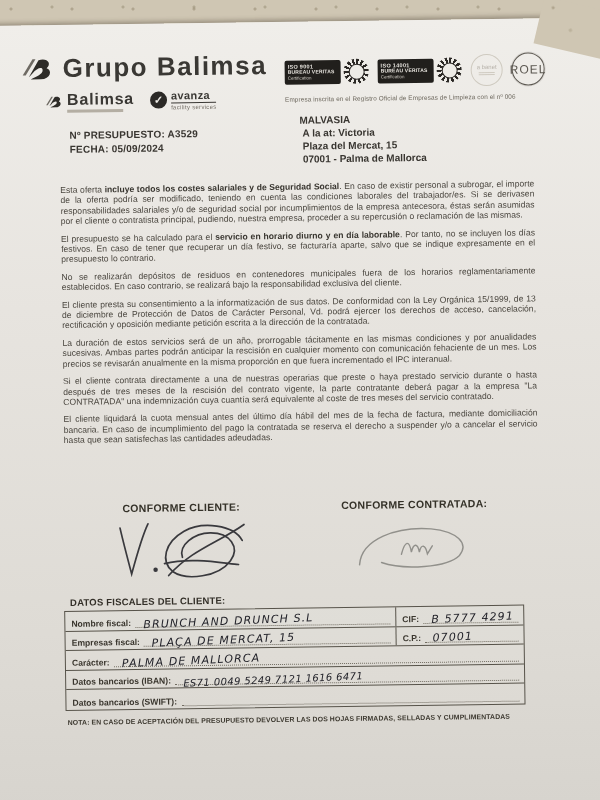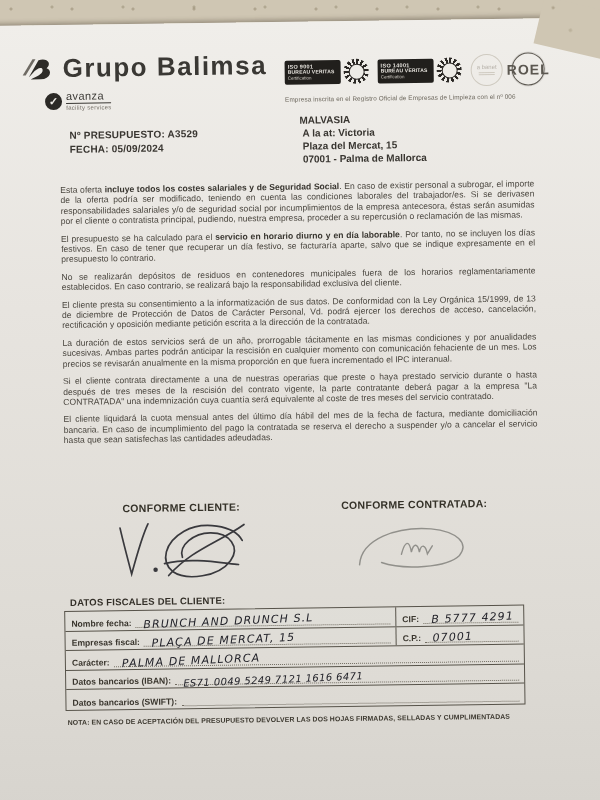--- a/index.html
+++ b/index.html
@@ -26,38 +26,38 @@
 
   
   .brand-left{left:34px;top:28px;display:flex;align-items:center;gap:8px;color:#34322e;}
   .brand-left .word{font-size:26px;font-weight:bold;letter-spacing:1.5px;color:#3a3834;}
   .brand-sub{left:58px;top:66px;display:flex;align-items:center;gap:16px;}
   .balimsa-word{font-size:16px;font-weight:bold;letter-spacing:.8px;color:#3a3834;}
   .tagline-smudge{width:56px;height:2.5px;background:#b4aea3;margin-top:1px;}
   .avanza{display:flex;align-items:center;gap:4px;}
   .avanza-circle{width:17px;height:17px;border-radius:50%;background:#2b2926;color:#efede8;font-size:11px;line-height:17px;text-align:center;font-weight:bold;}
   .avanza-words{display:flex;flex-direction:column;line-height:1;}
-  .avanza-name{font-size:11px;font-weight:normal;color:#3a3834;border-bottom:1px solid #3a3834;padding-bottom:1px;letter-spacing:.4px;}
+  .avanza-name{font-size:11px;font-weight:bold;color:#3a3834;border-bottom:1px solid #3a3834;padding-bottom:1px;letter-spacing:.4px;}
   .avanza-sub{font-size:6px;color:#77726a;margin-top:1px;letter-spacing:.3px;}
 
   
   .certs{left:298px;top:34px;display:flex;align-items:center;gap:9px;}
   .cert-pair{display:flex;align-items:center;gap:3px;}
   .cert-box{width:56px;height:24px;background:#211f1c;border-radius:2px;color:#e8e5df;
     display:flex;flex-direction:column;justify-content:center;padding:1px 3px;box-sizing:border-box;line-height:1.15;}
   .cert-std{font-size:5.5px;font-weight:bold;letter-spacing:.3px;}
   .cert-brand{font-size:5px;font-weight:bold;letter-spacing:.2px;}
   .cert-sub{font-size:4.5px;color:#cdc9c2;}
   .emblem{width:25px;height:25px;border-radius:50%;background:repeating-conic-gradient(#2b2825 0deg 13deg,#edebe6 13deg 26deg);display:flex;align-items:center;justify-content:center;}
   .emblem-core{width:14px;height:14px;border-radius:50%;background:#edebe6;border:1.5px solid #2b2825;}
   .banet{width:30px;height:30px;border-radius:50%;border:1px solid #beb8ab;display:flex;flex-direction:column;align-items:center;justify-content:center;opacity:.65;}
   .banet-name{font-size:6px;color:#9a948a;}
   .banet-line{width:16px;height:1px;background:#beb8ab;margin-top:1.5px;}
   .roel{width:31px;height:31px;border:1.5px solid #5b5750;border-radius:50%;display:flex;align-items:center;justify-content:center;
-    font-size:14px;font-weight:bold;letter-spacing:1px;color:#5b5750;box-shadow:0 0 0 1px rgba(91,87,80,.15);}
+    font-size:12px;font-weight:normal;letter-spacing:1px;color:#5b5750;box-shadow:0 0 0 1px rgba(91,87,80,.15);}
   .registro{left:298px;top:74px;font-size:6.4px;color:#6e695f;letter-spacing:.1px;}
 
   
   .quote-block{left:82px;top:104px;font-size:10px;font-weight:bold;color:#393631;line-height:14px;letter-spacing:.2px;}
   .addr-block{left:312px;top:92px;font-size:10px;font-weight:bold;color:#393631;line-height:13px;}
   .addr-block div:not(:first-child){margin-left:3px;}
 
   
   .terms{left:72px;top:160px;width:474px;color:#4a463f;}
   .para{margin:0 0 7px 0;font-size:8.6px;line-height:10.4px;text-align:justify;}
@@ -94,20 +94,30 @@
 
   <div class="abs brand-left">
     <svg width="34" height="28" viewBox="0 0 34 28">
       <path d="M2 20 L12 4 L15 4 L5 20 Z" fill="#6e6a63"></path>
       <path d="M8 22 L18 5 C26 2 32 8 26 13 C32 15 30 24 20 24 L10 24 C16 21 22 19 22 15 C22 11 16 13 12 18 Z" fill="#2e2c28"></path>
     </svg>
     <span class="word">Grupo Balimsa</span>
   </div>
 
   <div class="abs brand-sub">
+    <div style="display:flex;align-items:center;gap:4px;">
+      <svg width="18" height="16" viewBox="0 0 34 28">
+        <path d="M2 20 L12 4 L15 4 L5 20 Z" fill="#6e6a63"></path>
+        <path d="M8 22 L18 5 C26 2 32 8 26 13 C32 15 30 24 20 24 L10 24 C16 21 22 19 22 15 C22 11 16 13 12 18 Z" fill="#2e2c28"></path>
+      </svg>
+      <div>
+        <div class="balimsa-word">Balimsa</div>
+        <div class="tagline-smudge"></div>
+      </div>
+    </div>
     <div class="avanza">
       <div class="avanza-circle">✓</div>
       <div class="avanza-words">
         <span class="avanza-name">avanza</span>
         <span class="avanza-sub">facility services</span>
       </div>
     </div>
   </div>
 
   <div class="abs certs">
@@ -183,21 +193,21 @@
           <path d="M66 42 C70 28 74 28 76 40 C78 32 82 30 84 40 C86 32 90 32 92 42 L97 34"></path>
         </g>
       </svg>
     </div>
   </div>
 
   <div class="abs fiscal-title">DATOS FISCALES DEL CLIENTE:</div>
   <div class="abs fiscal-table">
       <div class="frow">
         <div class="fcell fmain">
-          <span class="flabel">Nombre fecha:</span>
+          <span class="flabel">Nombre fiscal:</span>
           <span class="fline">
             <span class="hand">BRUNCH AND DRUNCH S.L</span>
           </span>
         </div>
         <div class="fcell fside">
           <span class="flabel">CIF:</span>
           <span class="fline">
             <span class="hand">B 5777 4291</span>
           </span>
         </div>

